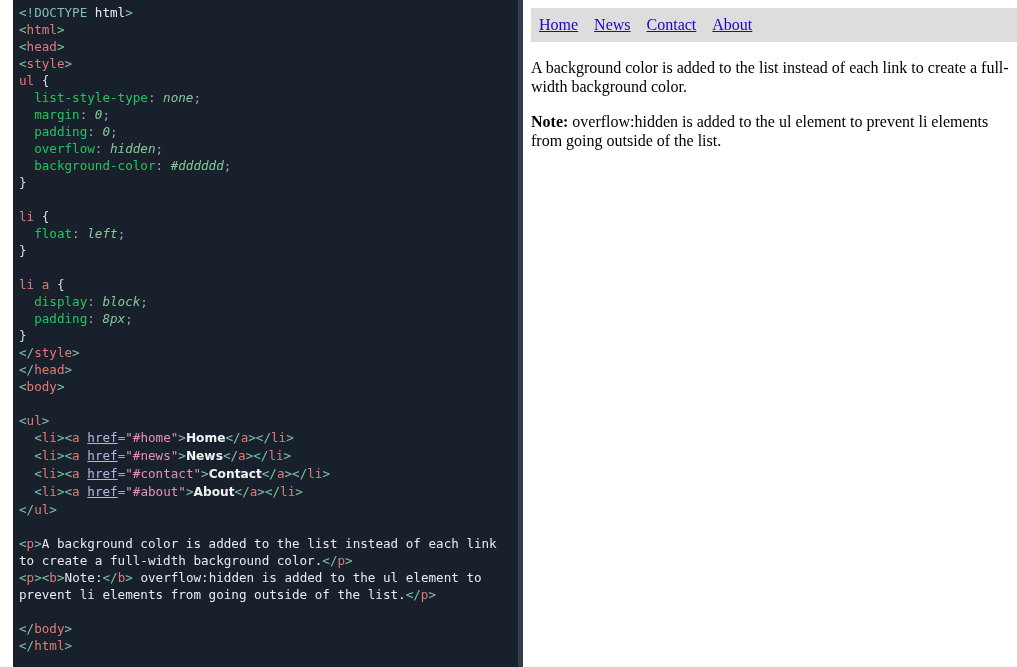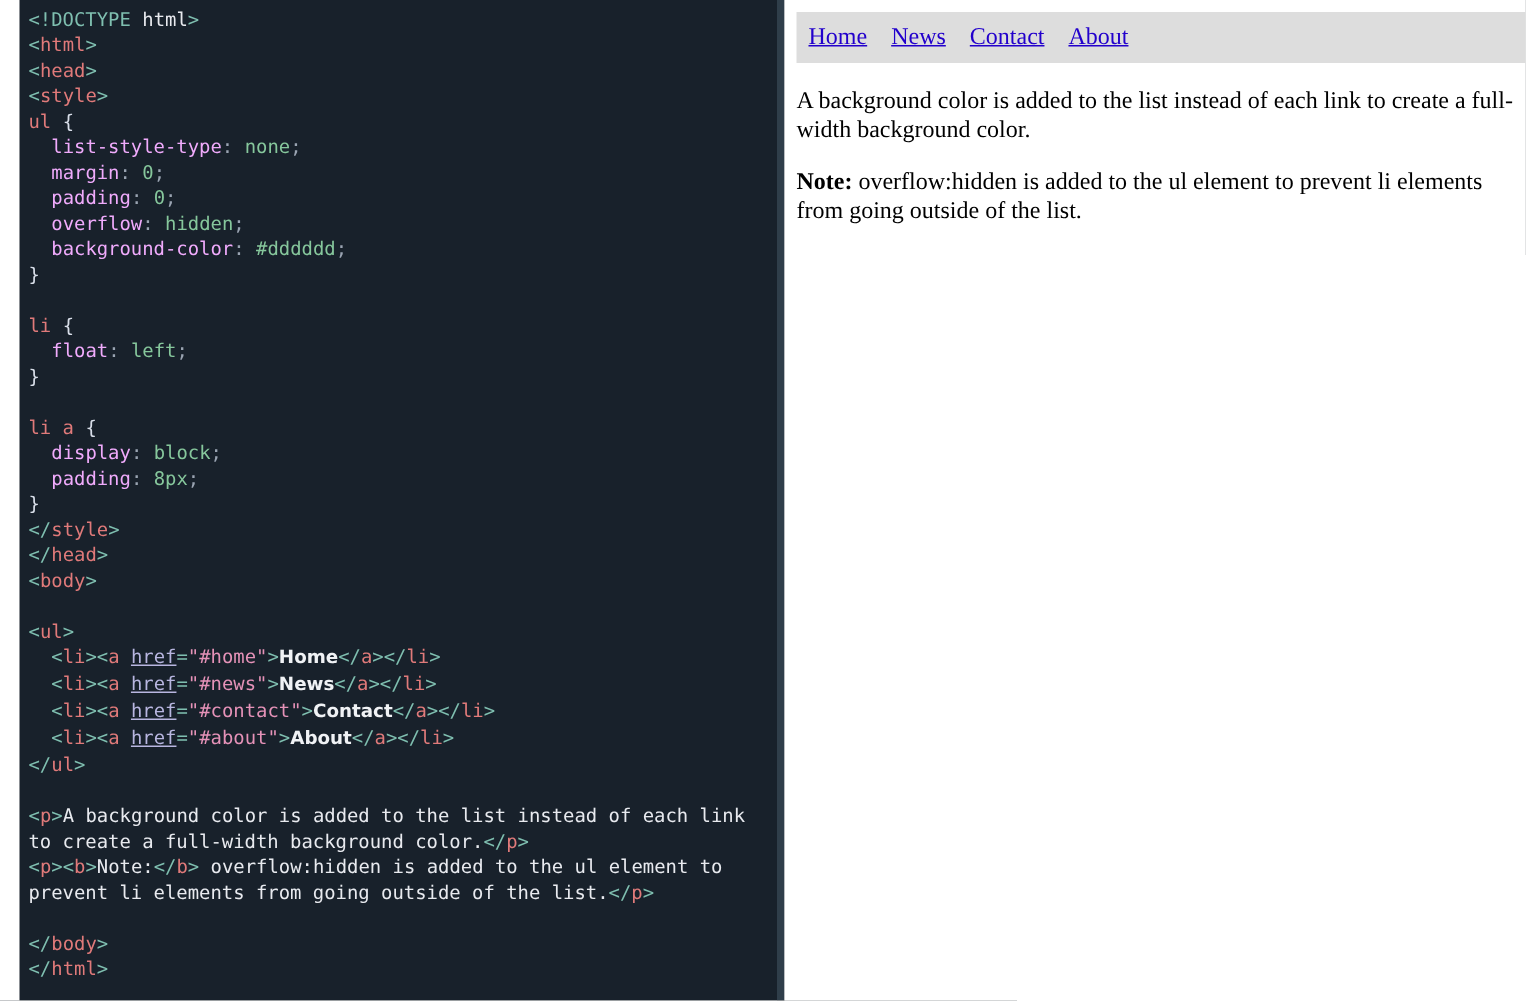--- a/index.html
+++ b/index.html
@@ -48,22 +48,22 @@
   .ln { display: block; min-height: 17px; }
   .ln.blank { height: 17px; }
 
   
   .pct   { color: #7fbfb0; }   
   .tag   { color: #e07a7a; }   
   .attr  { color: #b8b6e0; text-decoration: underline; }   
   .str   { color: #e592b8; }   
   .sel   { color: #e07a7a; }   
   .brace { color: #d8dee9; }   
-  .prop  { color: #f0abfc; }   
-  .val   { color: #86c79c; }   
+  .prop  { color: #22c55e; }   
+  .val   { color: #86c79c; font-style: italic; }   
   .punc  { color: #9aa4b2; }   
   .txt   { color: #f0f2f5; font-family: "DejaVu Sans", "Liberation Sans", sans-serif; font-weight: bold; font-size: 12.2px; }
   .ptext { color: #e8eaef; }
 
   
   #editor-scrollbar {
     position: absolute;
     top: 0;
     right: 0;
     width: 5px;

